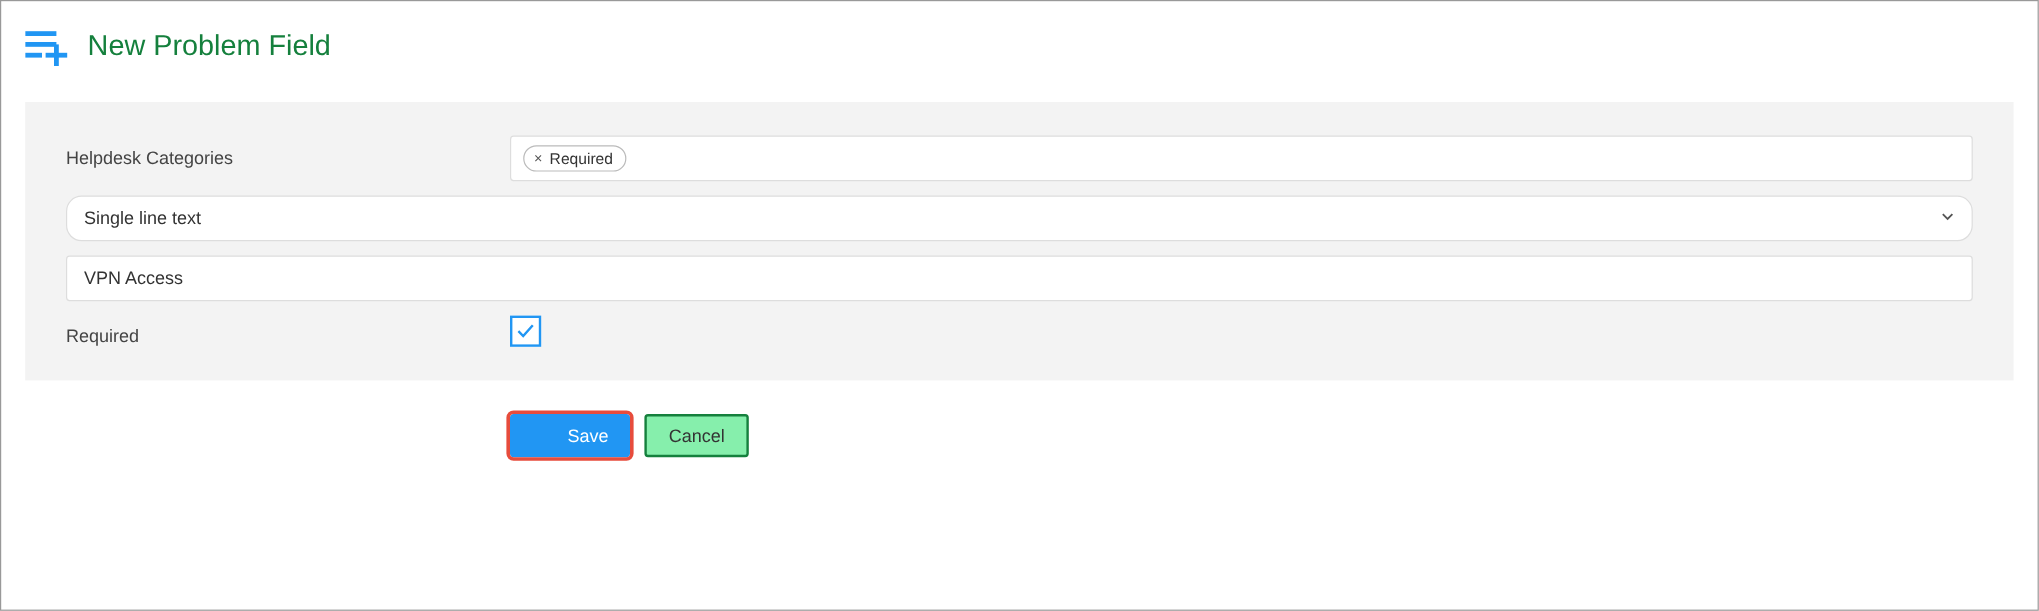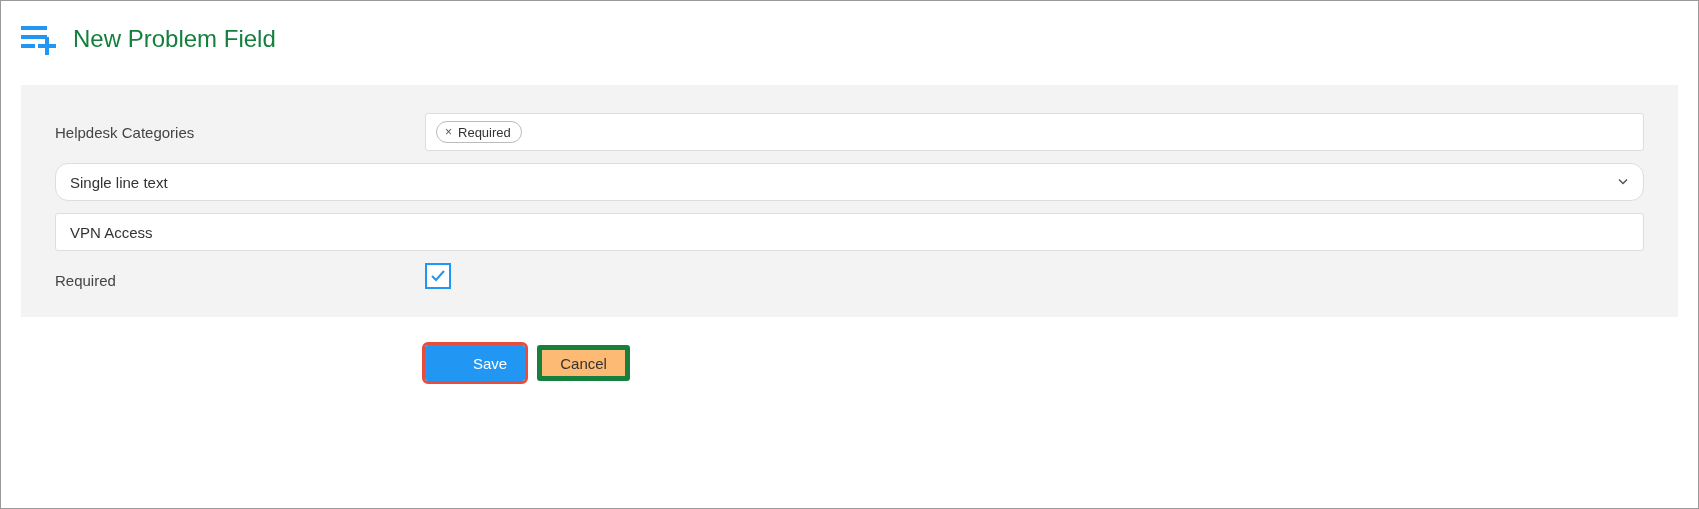--- a/index.html
+++ b/index.html
@@ -148,23 +148,23 @@
     }
     .btn-primary {
       background: #2196f3;
       color: #fff;
       border: none;
       outline: 3px solid #e74c3c;
       outline-offset: 0px;
       padding-left: 48px;
     }
     .btn-secondary {
-      background: #fdba74;
-      color: #333;
-      border: 5px solid #15803d;
+      background: #86efac;
+      color: #333;
+      border: 2px solid #15803d;
     }
   </style>
 </head>
 <body>
 
 <div class="page">
   <div class="header">
     <span class="title-icon">
       <svg width="40" height="32" viewBox="0 0 40 32">
         <rect x="0" y="3" width="26" height="4" fill="#2196f3"></rect>

